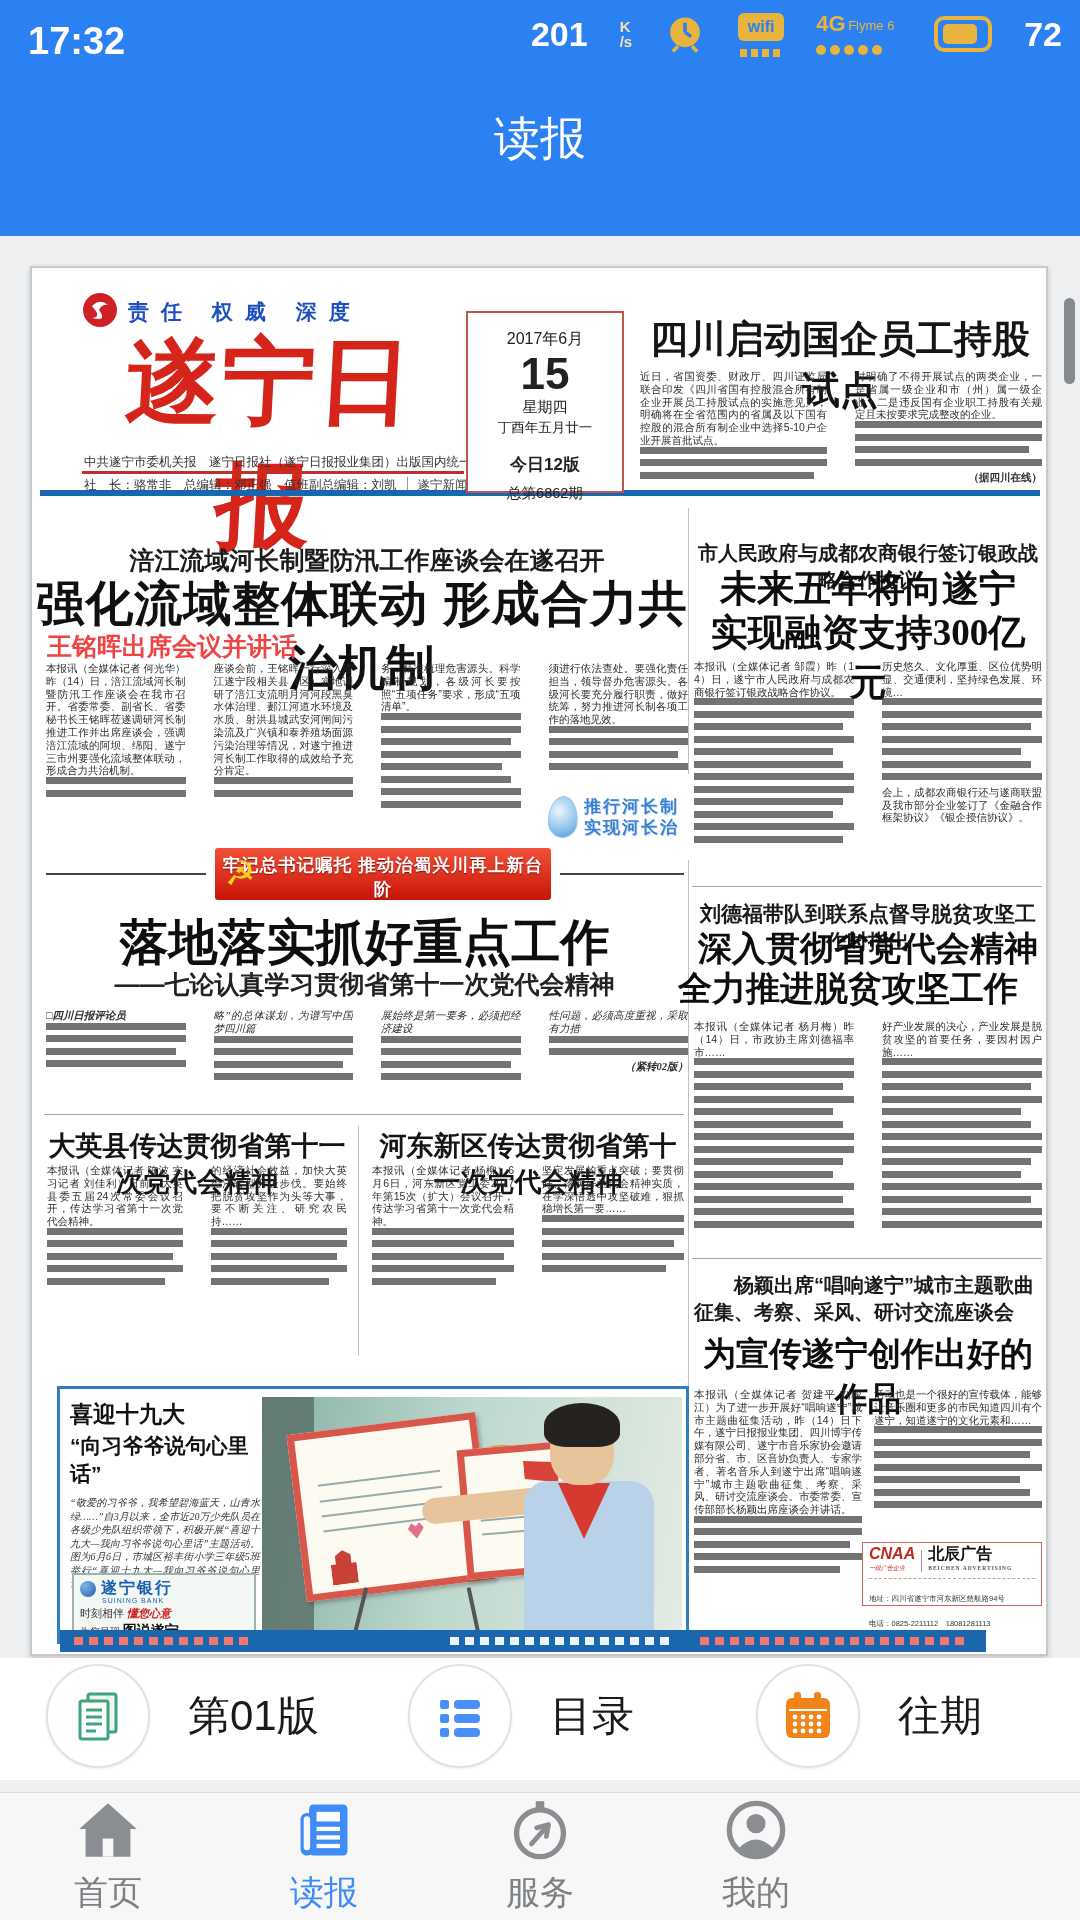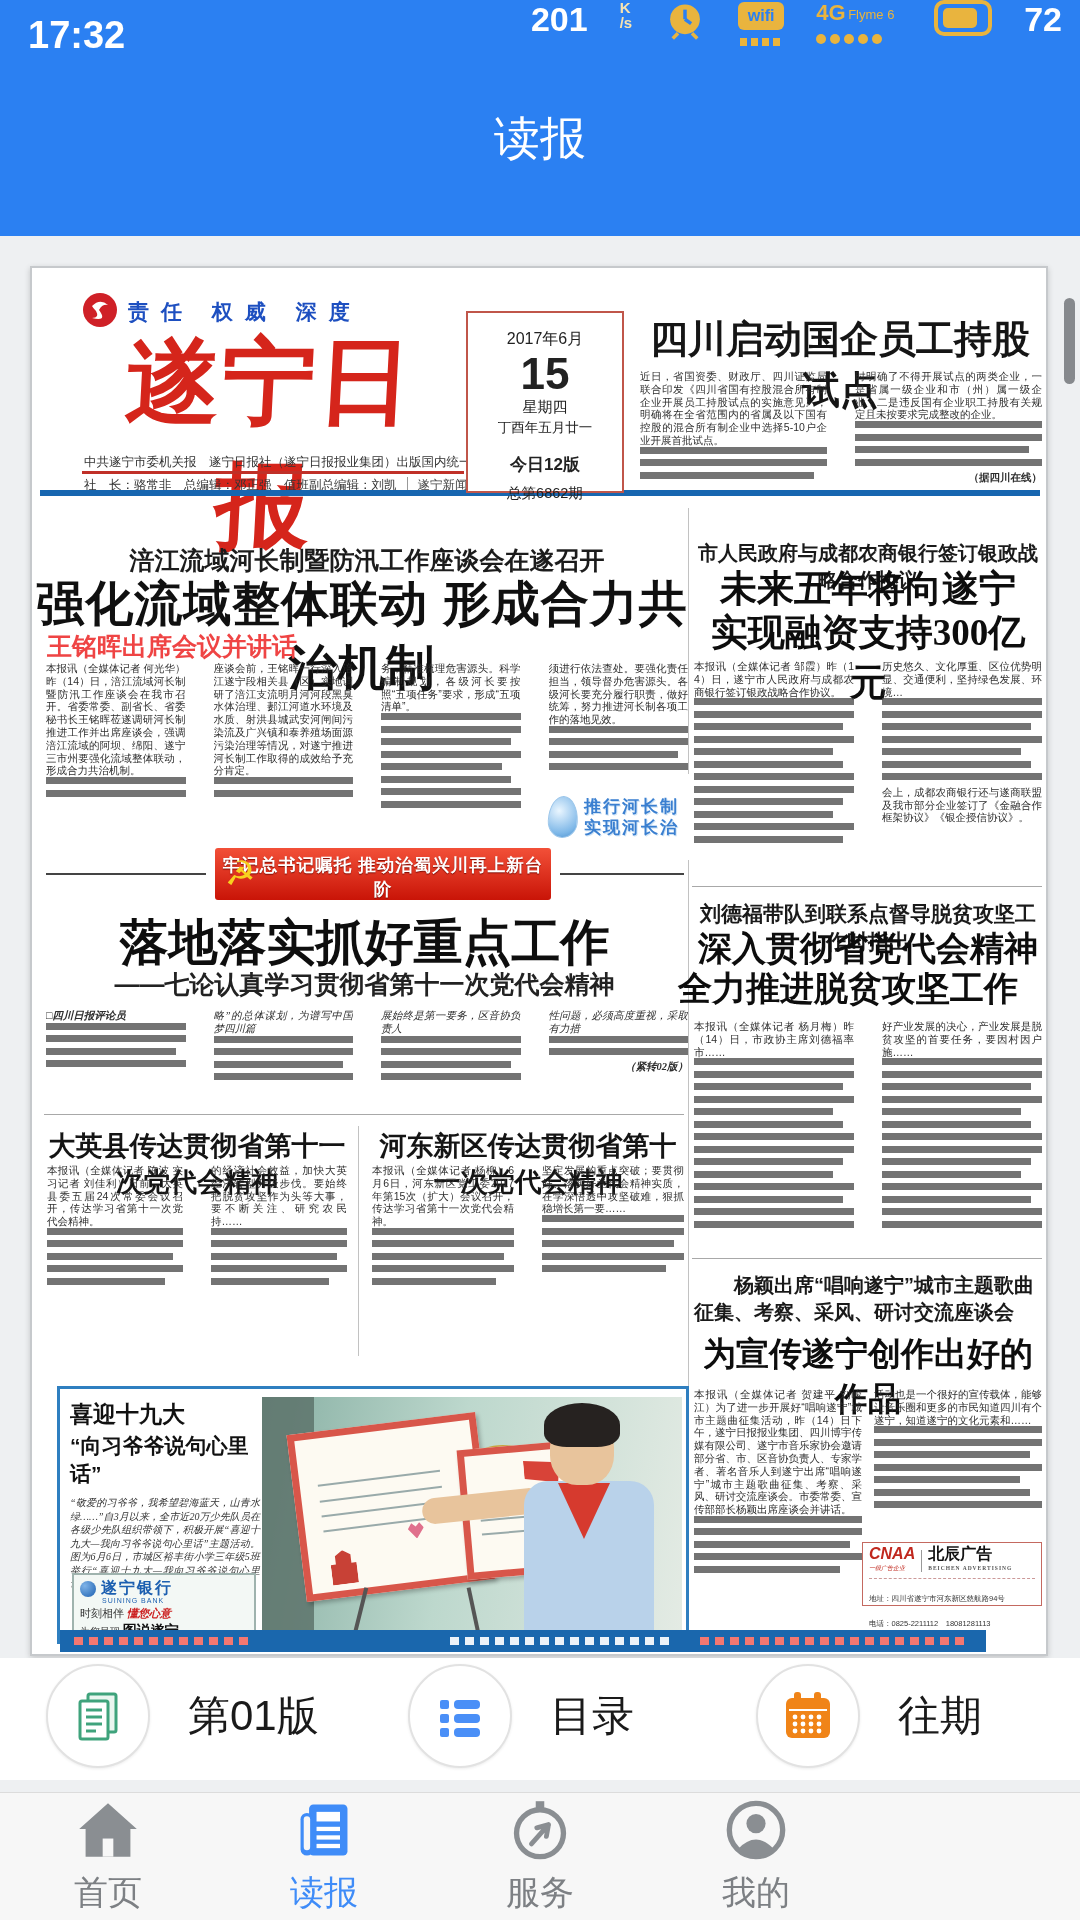--- a/index.html
+++ b/index.html
@@ -3,22 +3,22 @@
 <meta charset="utf-8">
 <style>
   * { margin:0; padding:0; box-sizing:border-box; }
   html,body { width:1080px; height:1920px; }
   body { position:relative; overflow:hidden; background:#eef0f2; font-family:"Liberation Sans", sans-serif; }
   .a { position:absolute; }
 
   
   .top-blue { left:0; top:0; width:1080px; height:236px; background:#2b80f2; }
   .status { left:0; top:0; width:1080px; height:70px; color:#fff; }
-  .st-time { left:28px; top:14px; font-size:38px; font-weight:bold; color:#fff; }
-  .st-right { right:18px; top:0; height:56px; display:flex; align-items:flex-start; gap:32px; }
+  .st-time { left:28px; top:20px; font-size:38px; font-weight:bold; color:#fff; }
+  .st-right { right:18px; top:6px; height:56px; display:flex; align-items:center; gap:32px; }
   .st-num { font-size:34px; font-weight:bold; color:#fff; }
   .st-kps { display:flex; flex-direction:column; line-height:15px; font-size:15px; color:#f6e3b2; font-weight:bold; }
   .alarm { width:42px; height:42px; }
   .wifi-badge { width:46px; height:46px; position:relative; }
   .wifi-rect { position:absolute; left:0; top:2px; width:46px; height:28px; background:#e9b43e; border-radius:6px; color:#2b80f2; font-size:16px; font-weight:bold; text-align:center; line-height:28px; }
   .wifi-sq { position:absolute; bottom:0; width:7px; height:8px; background:#e9b43e; }
   .fourg { position:relative; width:86px; height:46px; }
   .fourg-4g { position:absolute; left:0; top:0; font-size:22px; font-weight:bold; color:#e9b43e; }
   .fourg-os { position:absolute; left:32px; top:7px; font-size:13px; color:#e9b43e; }
   .dots { position:absolute; left:0; bottom:2px; display:flex; gap:4px; }
@@ -307,21 +307,21 @@
     <div class="col">
         <p class="bt">略”的总体谋划，为谱写中国梦四川篇</p>
         <div>
           <div class="tl"></div>
           <div class="tl"></div>
           <div class="tl"></div>
           <div class="tl"></div>
         </div>
       </div>
     <div class="col">
-        <p class="bt">展始终是第一要务，区音协负责人</p>
+        <p class="bt">展始终是第一要务，必须把经济建设</p>
         <div>
           <div class="tl"></div>
           <div class="tl"></div>
           <div class="tl"></div>
           <div class="tl"></div>
         </div>
       </div>
     <div class="col">
         <p class="bt">性问题，必须高度重视，采取有力措</p>
         <div>

